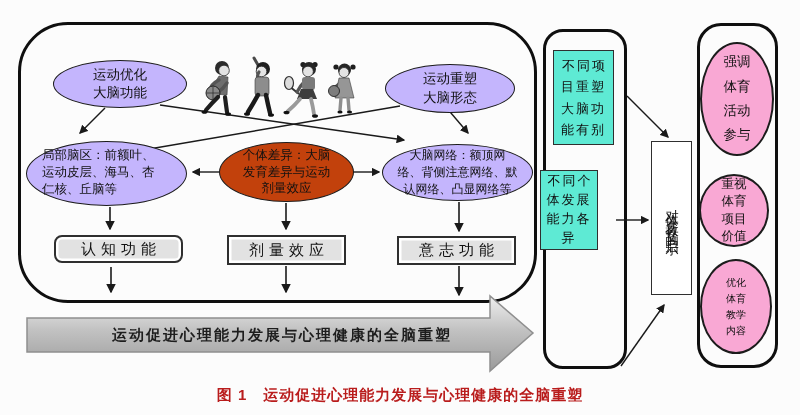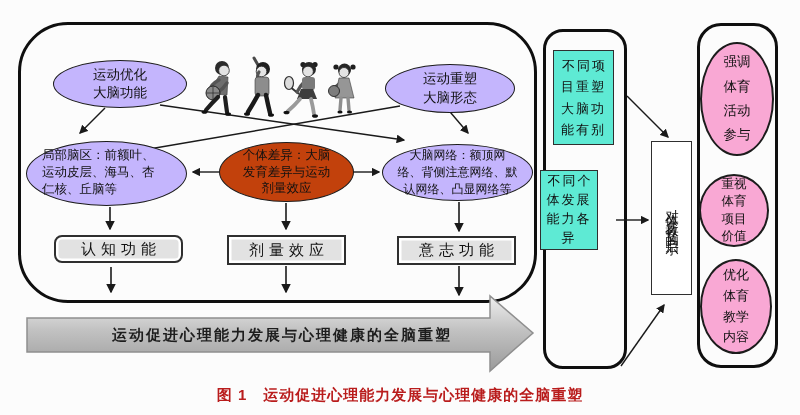--- a/index.html
+++ b/index.html
@@ -47,21 +47,21 @@
     font-size:15px;font-weight:bold;letter-spacing:2px;color:#1d1d1d;z-index:3;
   }
   .caption{
     text-align:center;font-family:"Liberation Sans","DejaVu Sans",sans-serif;
     font-weight:bold;font-size:15px;color:#b91c1c;letter-spacing:1px;z-index:4;
   }
   svg.lines{position:absolute;left:0;top:0;z-index:2;}
   svg.kids{position:absolute;z-index:5;}
   .f12{font-size:12px;}
   .f125{font-size:12.5px;}
-  .f13{font-size:13px;font-family:Liberation Serif, serif;}
+  .f13{font-size:10px;font-family:Liberation Serif, serif;}
   .f135{font-size:13.5px;}
   .lh14{line-height:1.4;}
   .lh16{line-height:1.6;}
   .lh18{line-height:1.8;}
 </style>
 </head>
 <body>
 
 <div class="stage">
 

